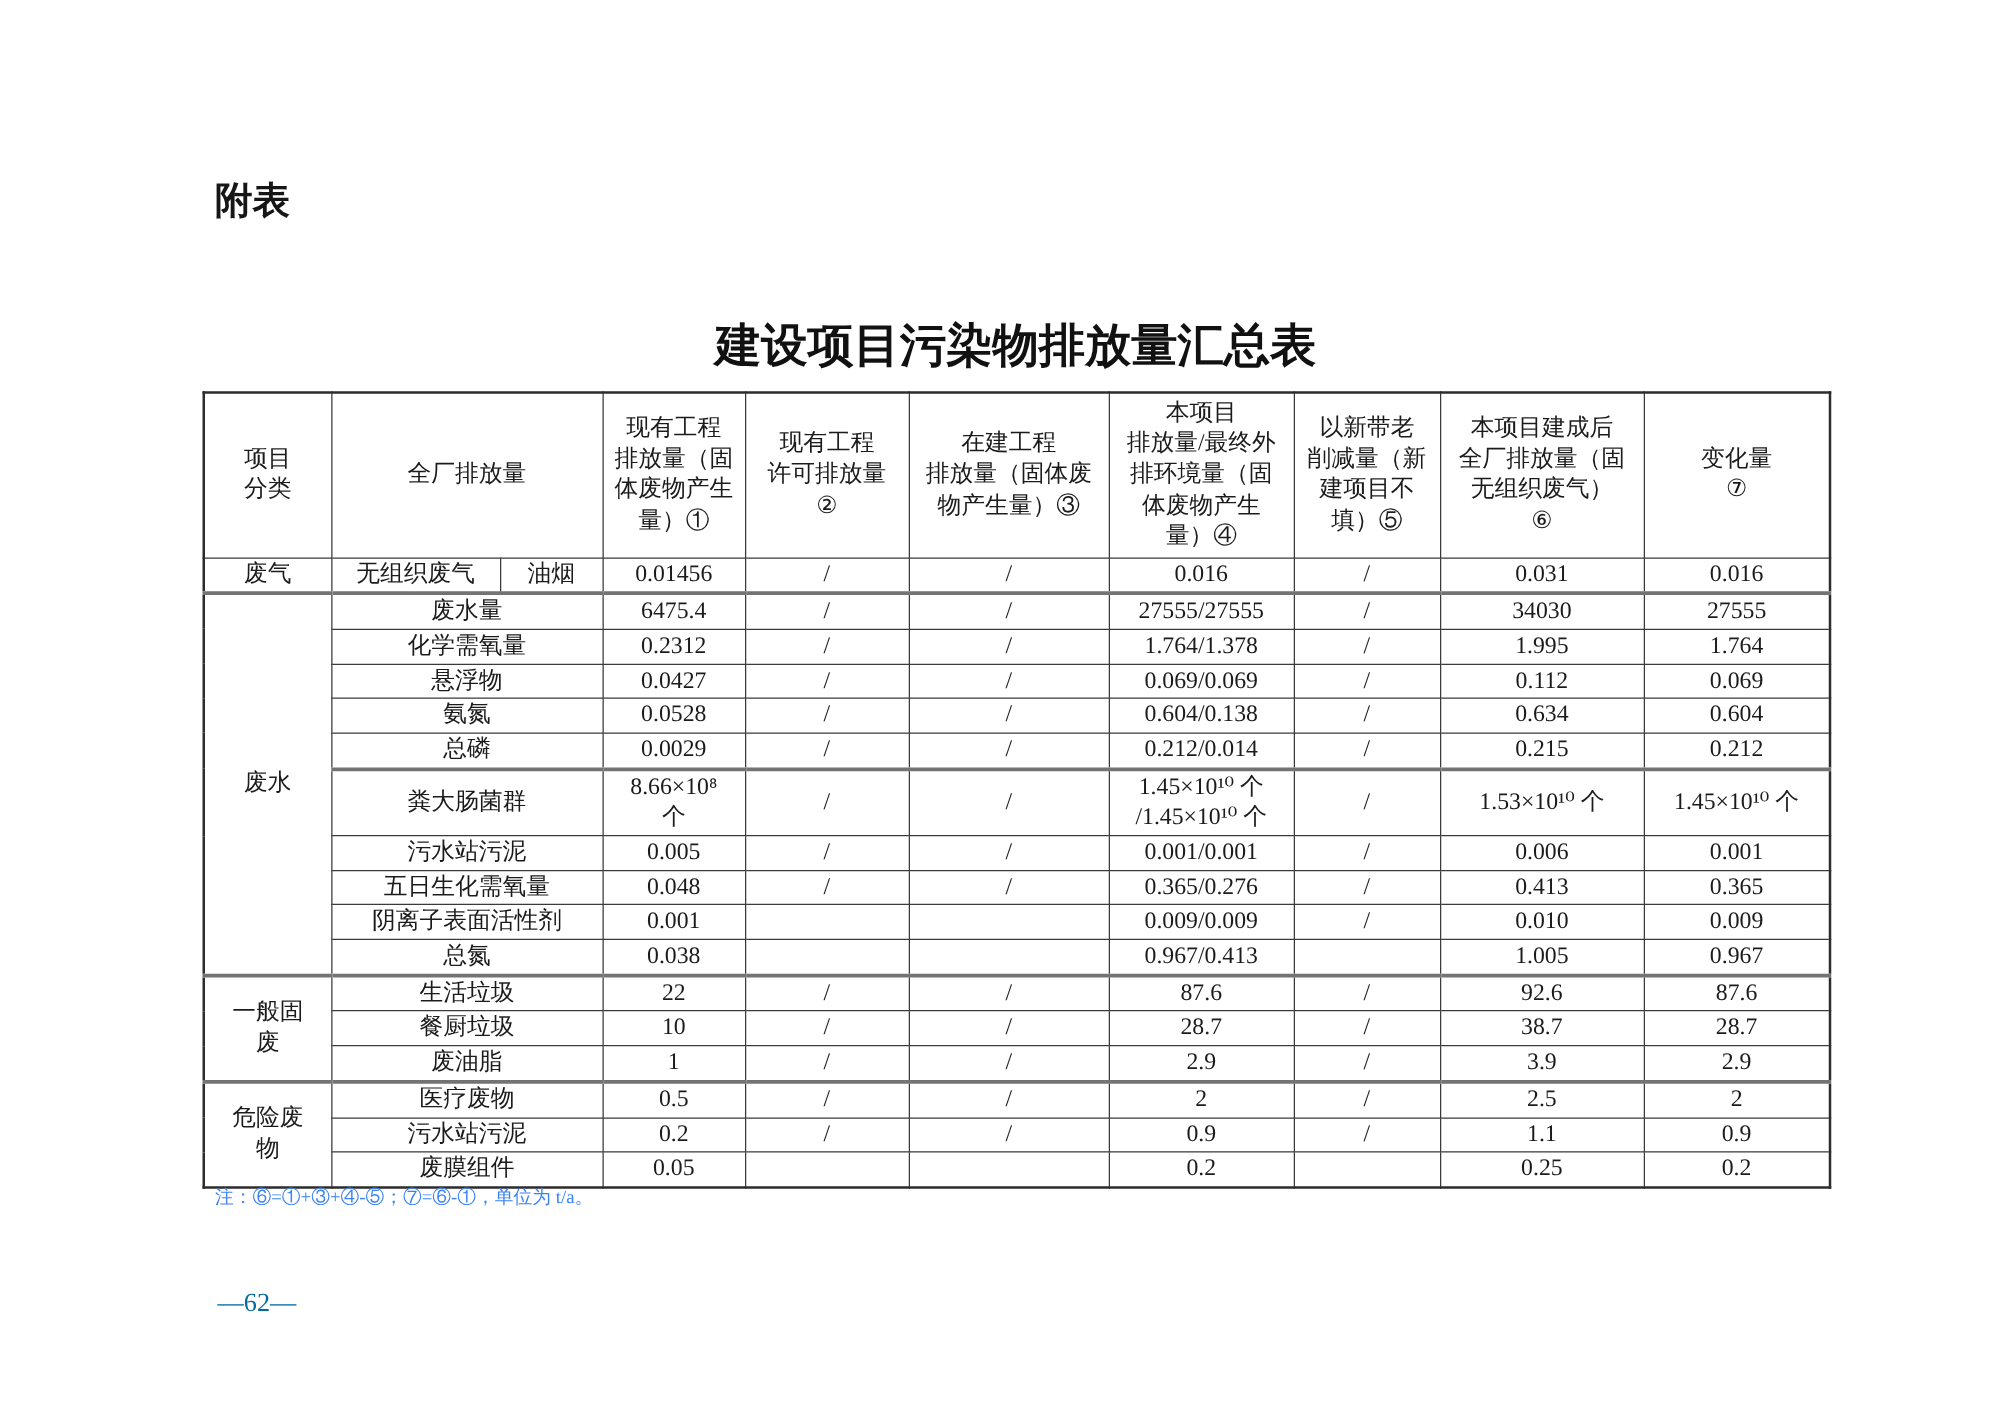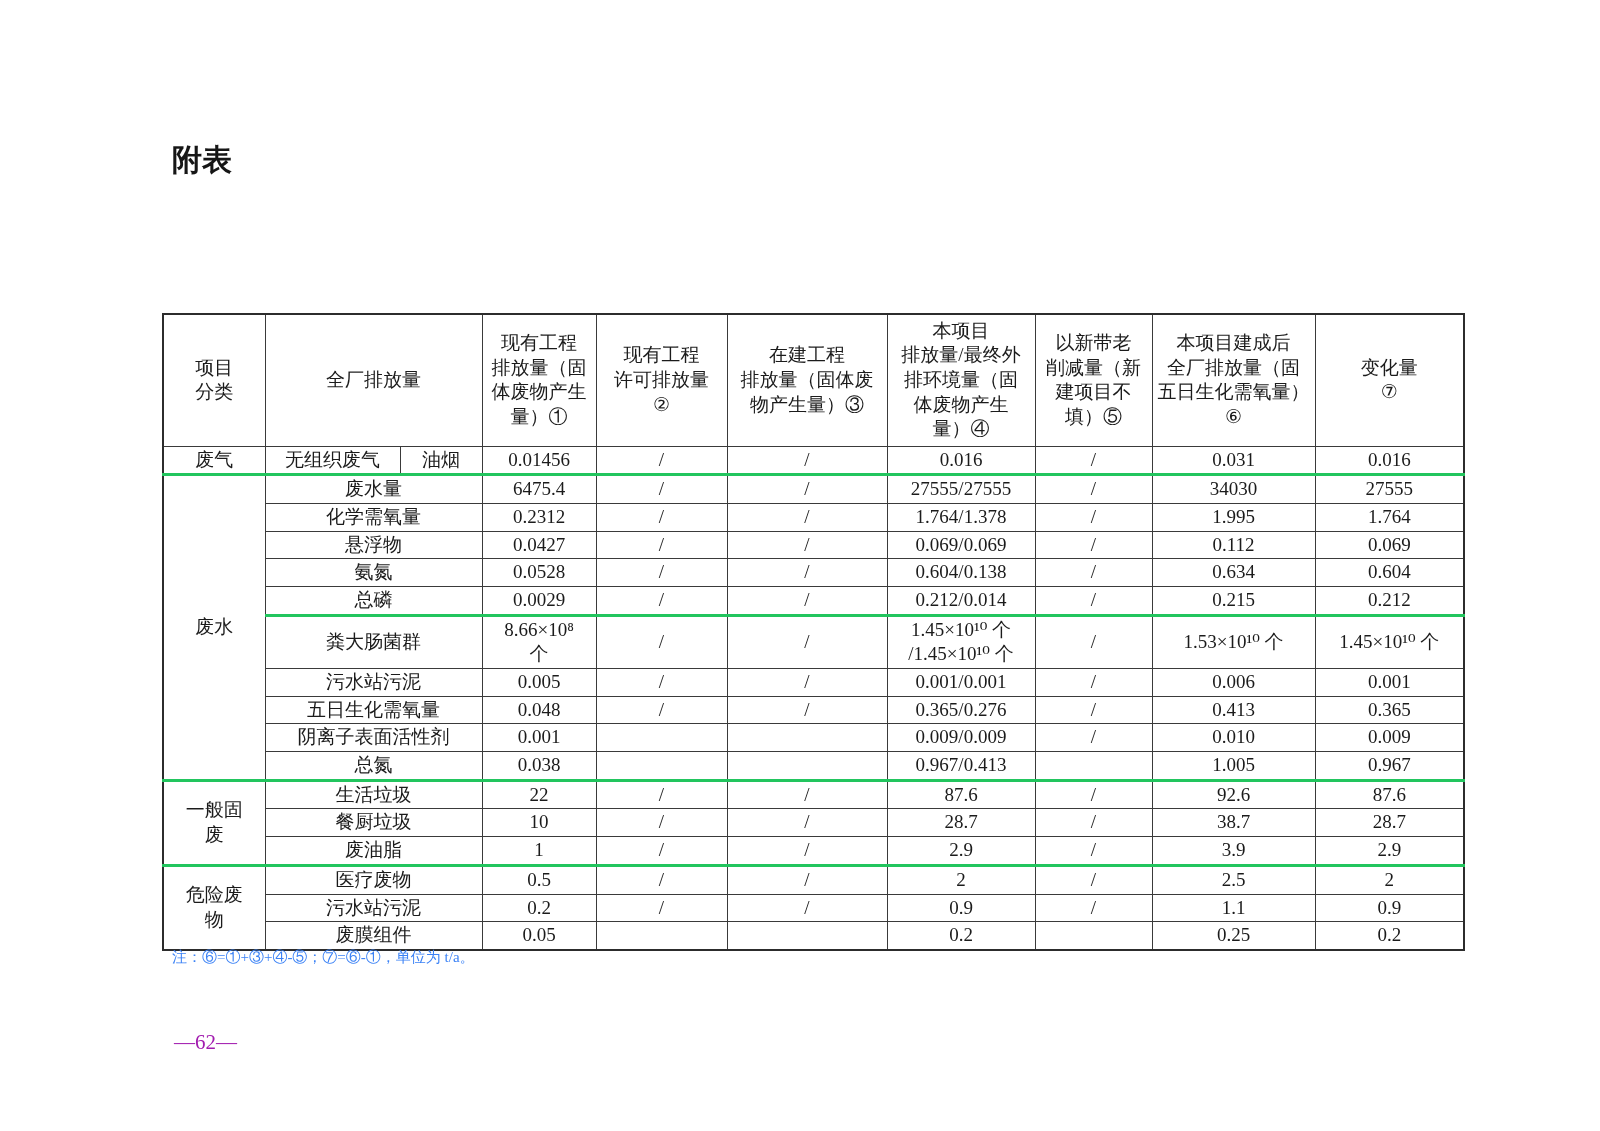--- a/index.html
+++ b/index.html
@@ -28,37 +28,38 @@
     text-align:center;vertical-align:middle;
     padding:1px 3px;
     font-weight:normal;
     font-size:19px;line-height:1.3;
     white-space:pre-line;
     overflow:hidden;
   }
   thead tr{height:132px;}
   tbody tr{height:27px;}
   tbody tr.tall{height:52px;padding-left:20px;}
-  tbody tr.thick-top > td{border-top:3px solid #22c55e;}
+  tbody tr.thick-top > td{border-top:3px solid #737373;}
   .note{
     position:absolute;left:158px;top:948px;
     font-size:15px;color:#3b82f6;
   }
   .pagenum{
     position:absolute;left:160px;top:1030px;
-    font-size:21px;color:#a21caf;
+    font-size:21px;color:#0369a1;
   }
 </style>
 </head>
 <body>
 
 <div class="page">
 
   <div class="annotation">附表</div>
 
+  <div class="doc-title">建设项目污染物排放量汇总表</div>
 
   <table class="summary">
     <colgroup>
       <col style="width:102px">
       <col style="width:135px">
       <col style="width:82px">
       <col style="width:114px">
       <col style="width:131px">
       <col style="width:160px">
       <col style="width:148px">
@@ -85,21 +86,21 @@
 排放量/最终外
 排环境量（固
 体废物产生
 量）④</th>
         <th>以新带老
 削减量（新
 建项目不
 填）⑤</th>
         <th>本项目建成后
 全厂排放量（固
-五日生化需氧量）
+无组织废气）
 ⑥</th>
         <th>变化量
 ⑦</th>
       </tr>
     </thead>
     <tbody>
         <tr>
           <td rowspan="1">废气</td>
           <td>无组织废气</td>
           <td>油烟</td>

